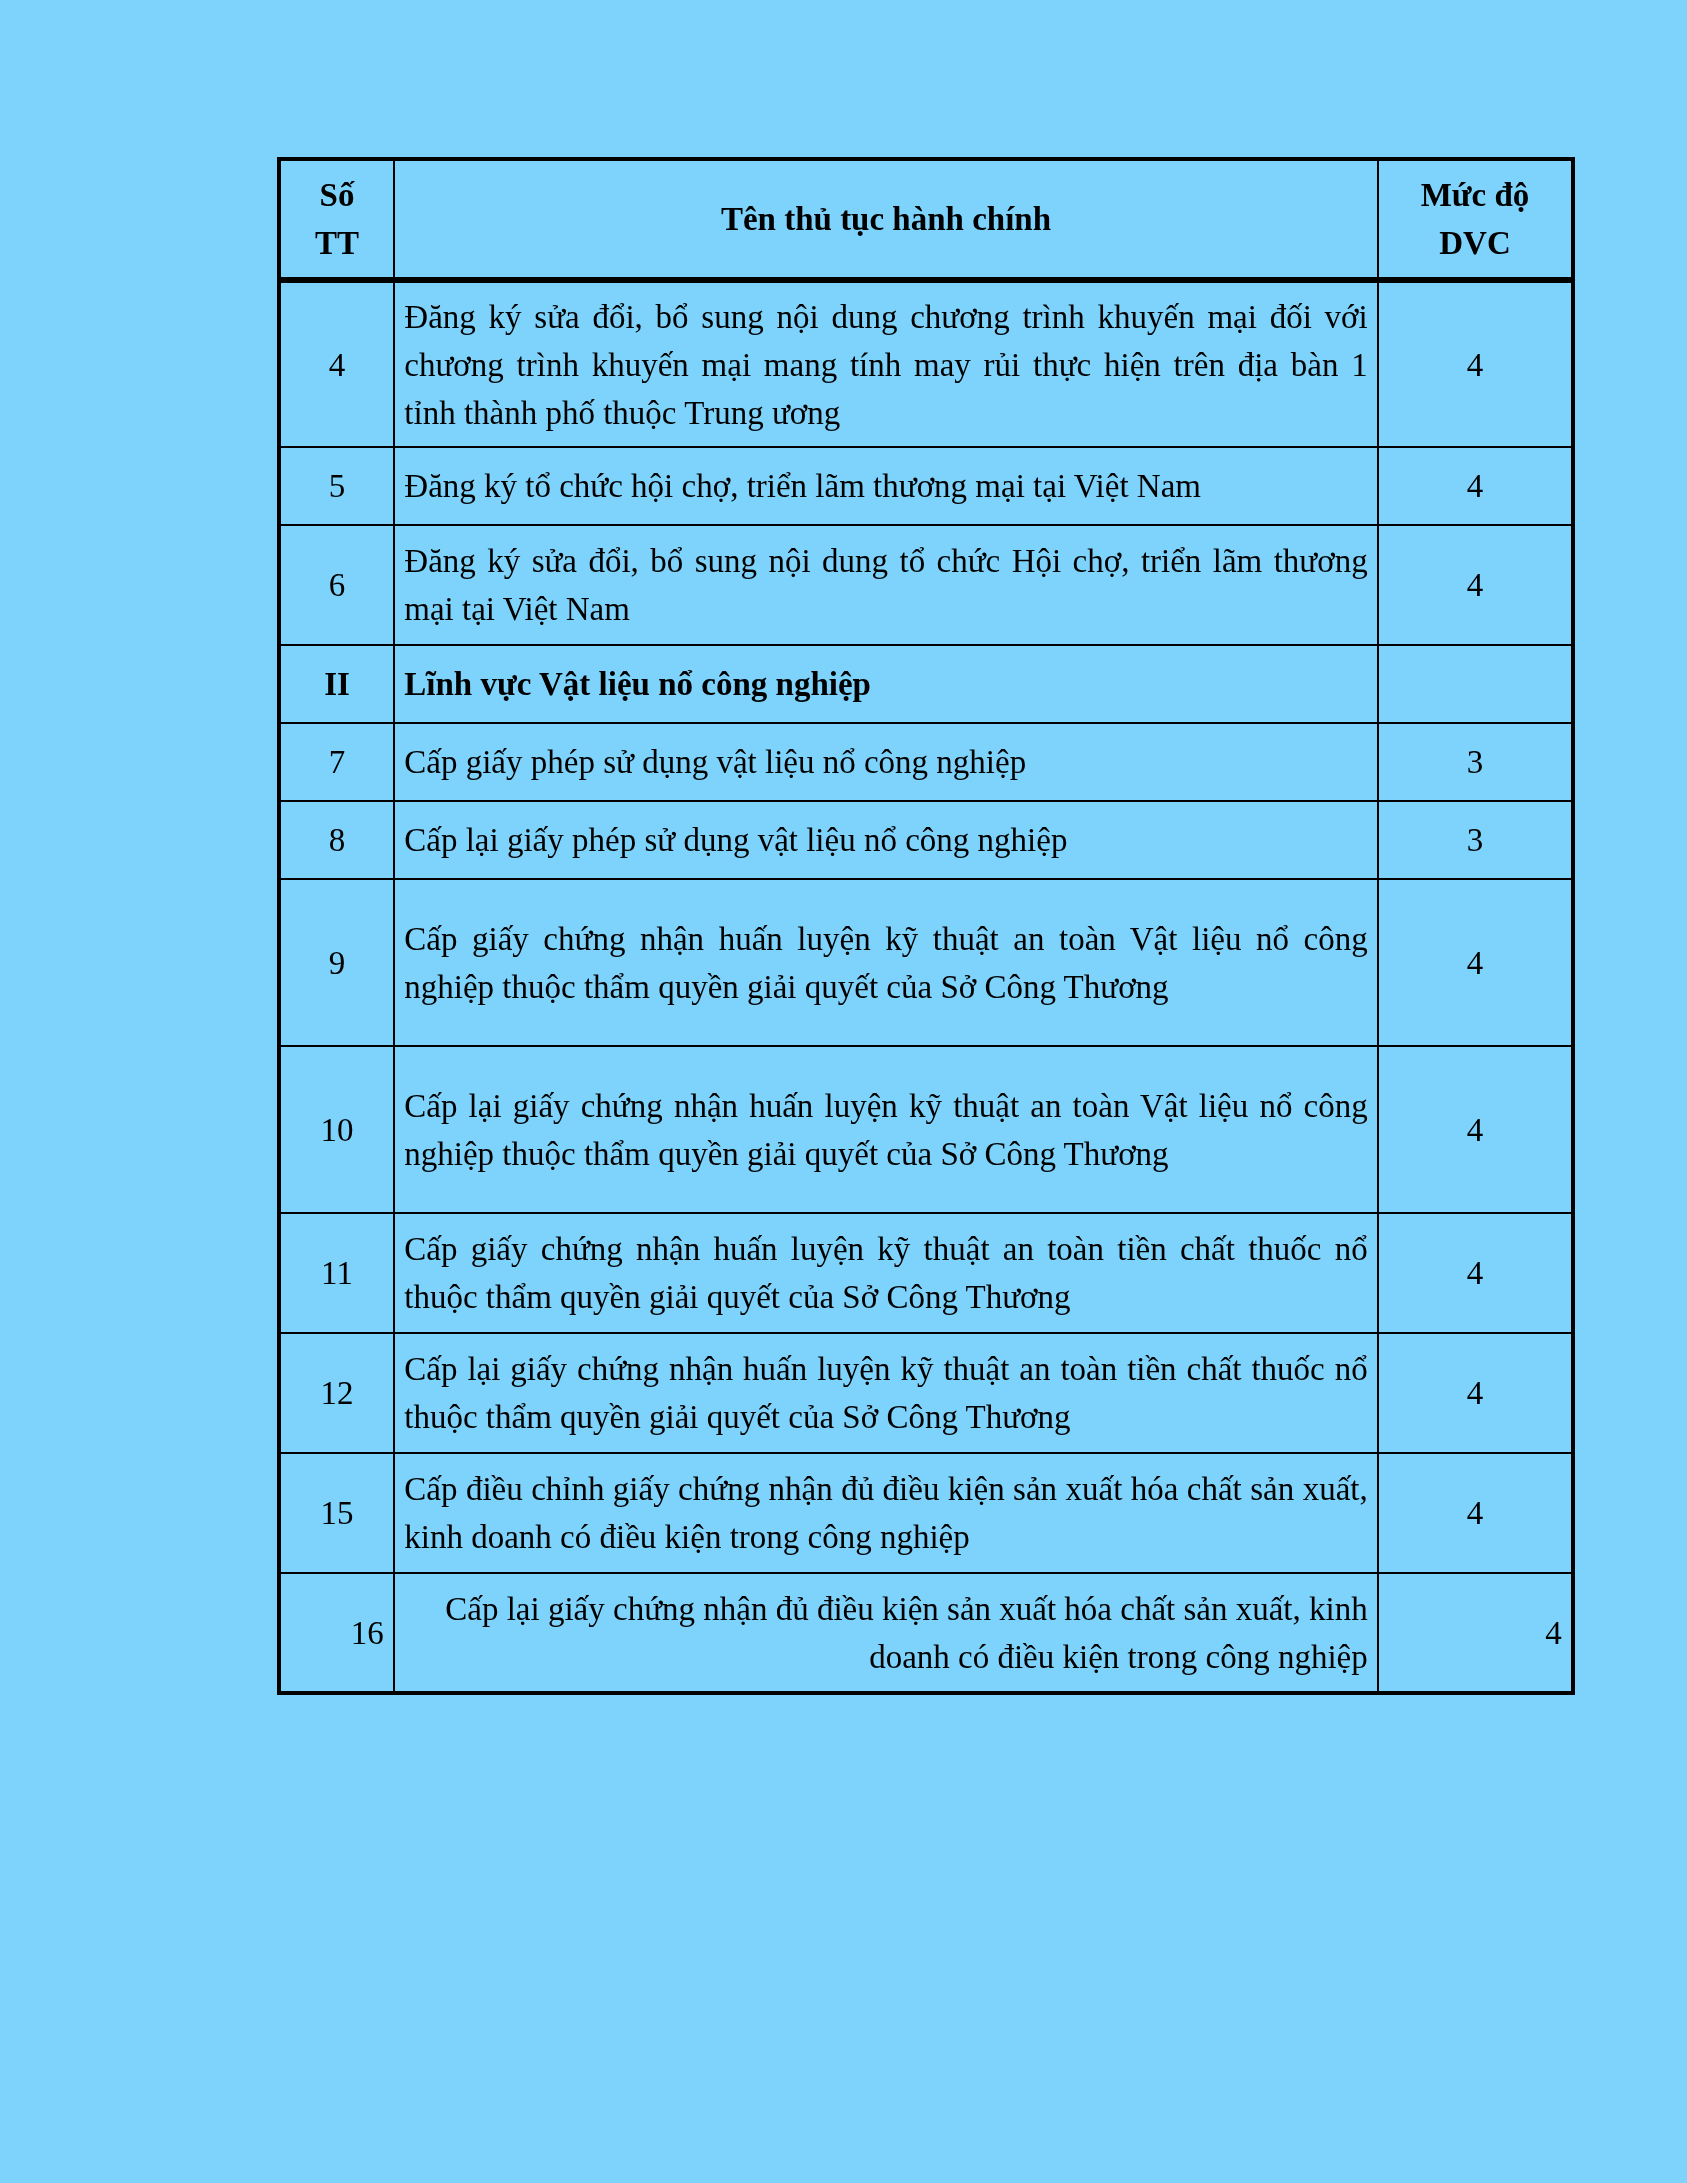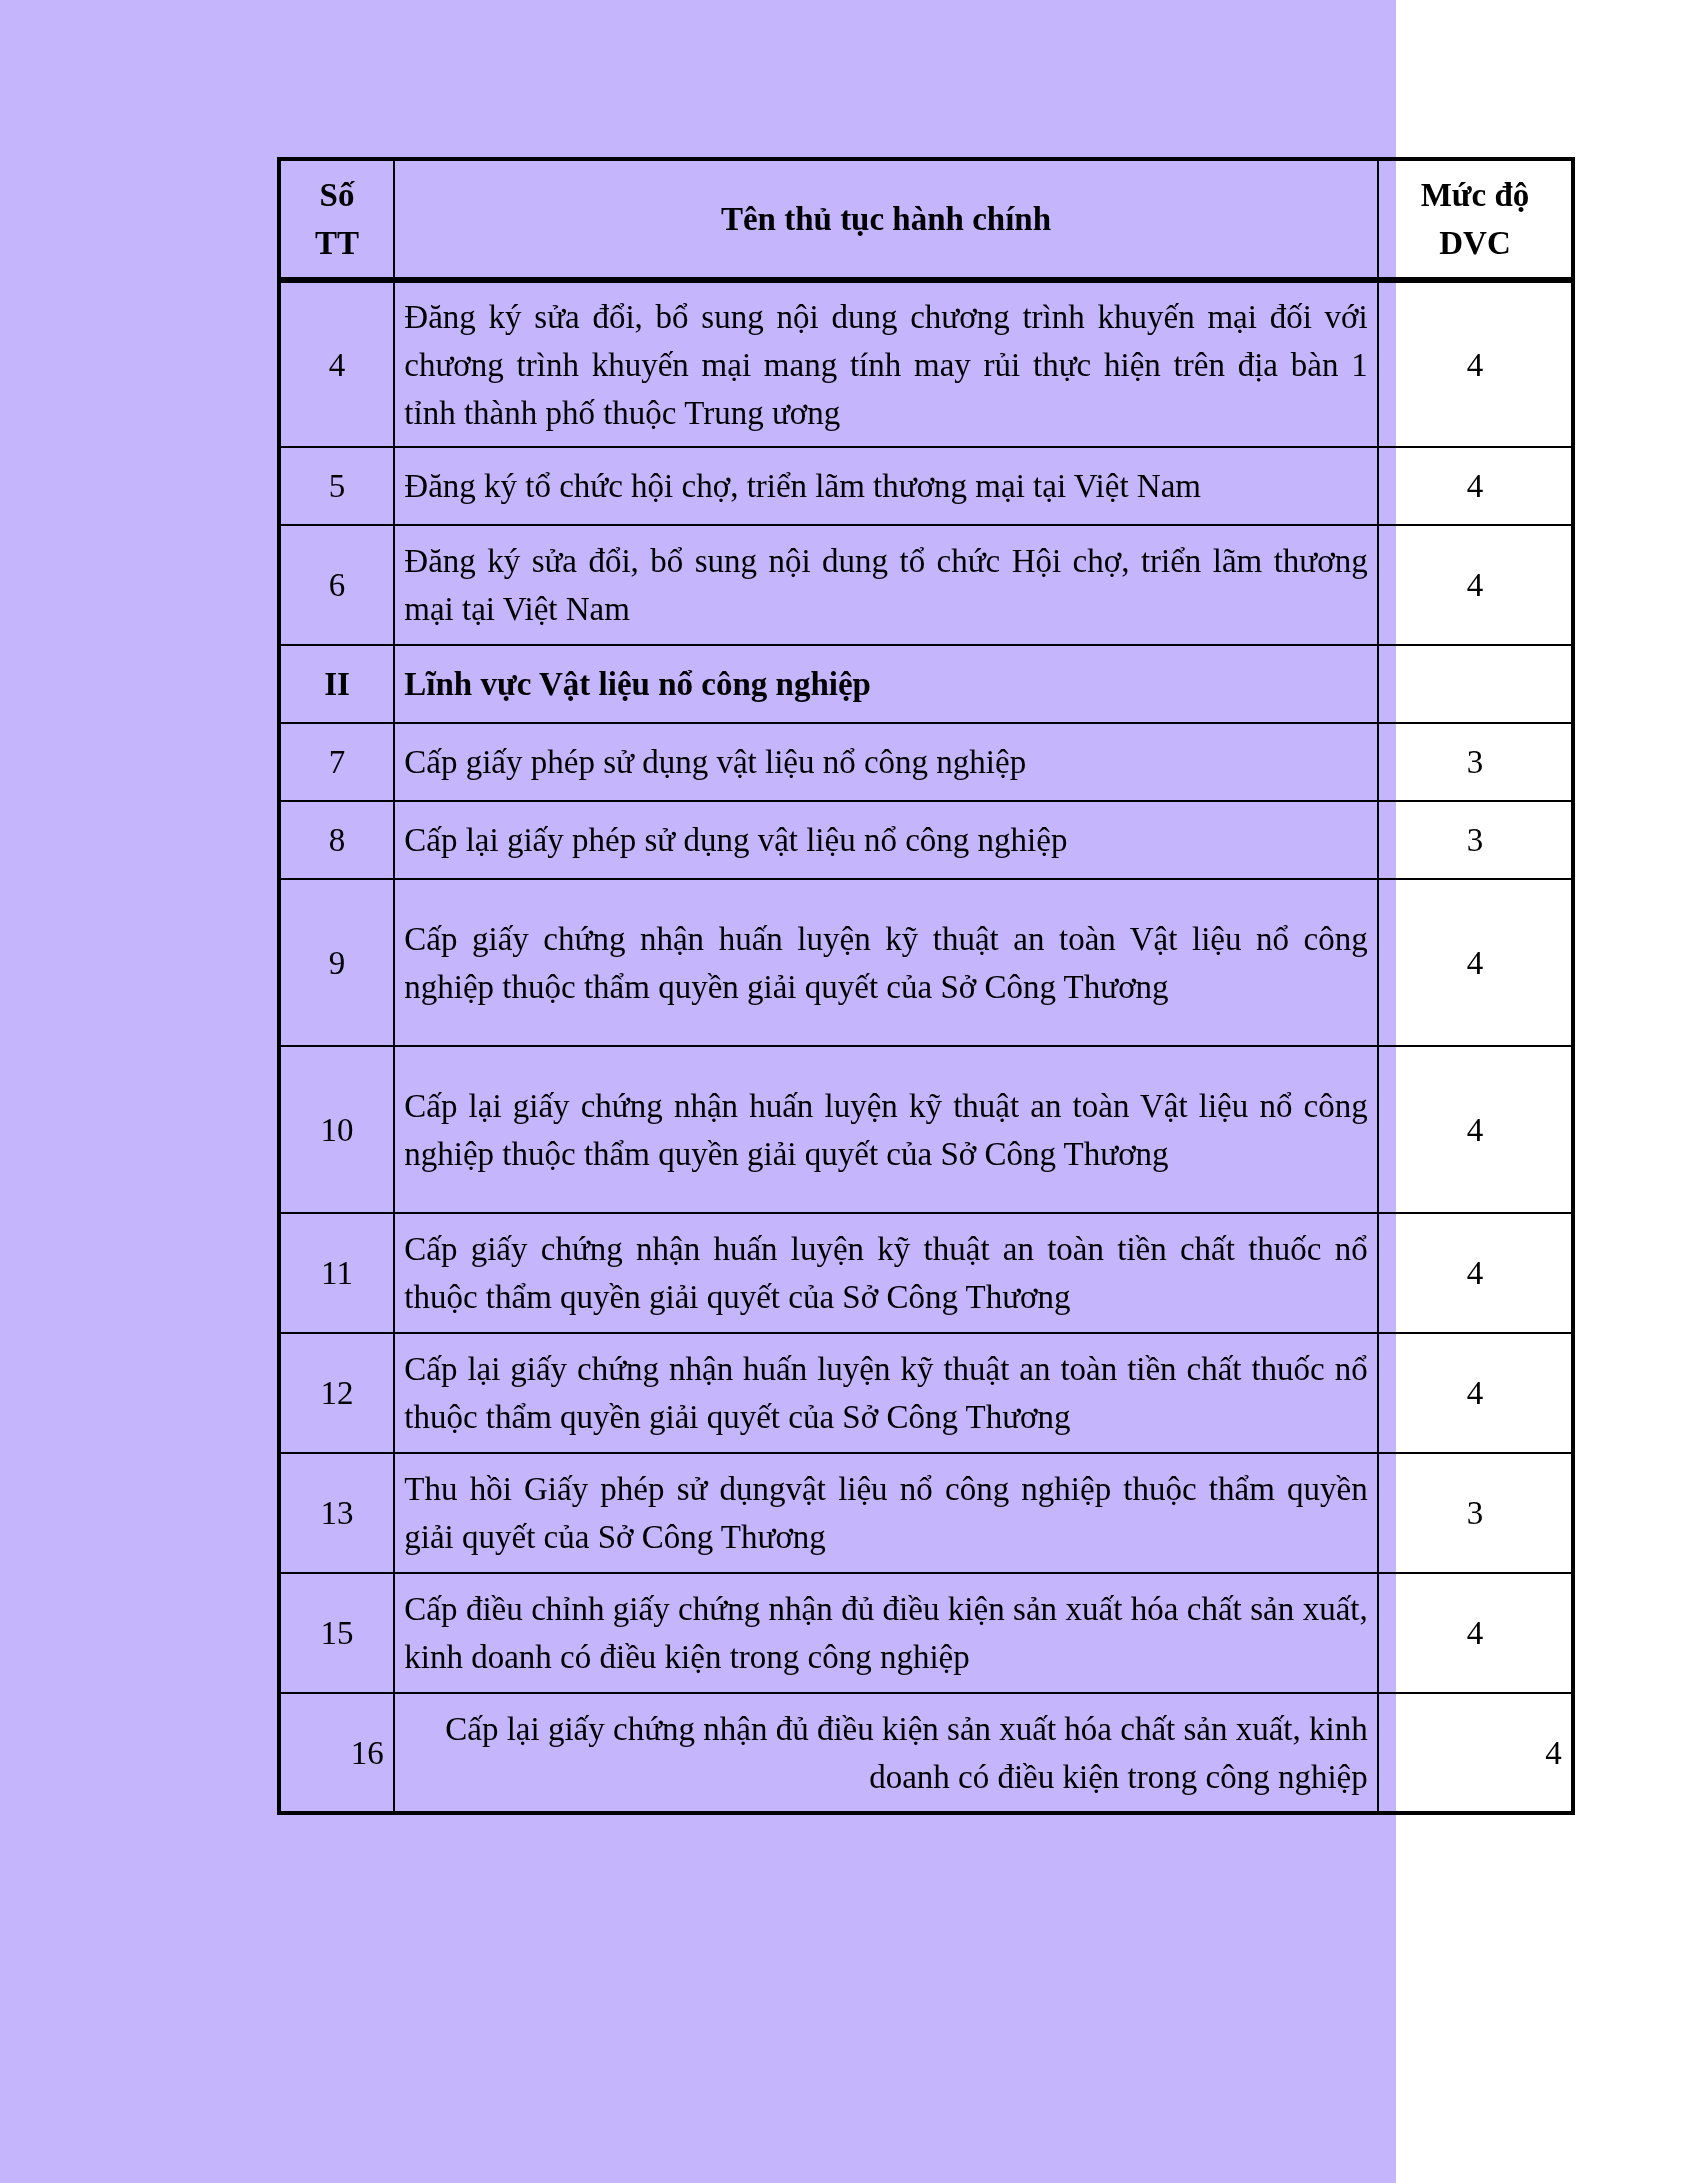--- a/index.html
+++ b/index.html
@@ -2,23 +2,23 @@
 <html style="font-size:10.6px"><head>
 <meta charset="utf-8">
 <style>
   html, body {
     margin: 0;
     padding: 0;
     background: #ffffff;
   }
   .page {
     position: relative;
-    width: 1396px;
+    width: 1687px;
     height: 2183px;
-    background: #c4b5fd;
+    background: #7dd3fc;
     font-family: "Liberation Serif", "DejaVu Serif", serif;
     color: #000000;
   }
   table.proc-table {
     position: absolute;
     left: 277px;
     top: 157px;
     width: 1294px;
     border-collapse: collapse;
     table-layout: fixed;
@@ -140,25 +140,20 @@
         <td class="name">Cấp giấy chứng nhận huấn luyện kỹ thuật an toàn tiền chất thuốc nổ thuộc thẩm quyền giải quyết của Sở Công Thương</td>
         <td class="dvc">4</td>
       </tr>
 
       <tr class="h2">
         <td class="stt">12</td>
         <td class="name">Cấp lại giấy chứng nhận huấn luyện kỹ thuật an toàn tiền chất thuốc nổ thuộc thẩm quyền giải quyết của Sở Công Thương</td>
         <td class="dvc">4</td>
       </tr>
 
-      <tr class="h2">
-        <td class="stt">13</td>
-        <td class="name">Thu hồi Giấy phép sử dụngvật liệu nổ công nghiệp thuộc thẩm quyền giải quyết của Sở Công Thương</td>
-        <td class="dvc">3</td>
-      </tr>
 
 
 
       <tr class="h2">
         <td class="stt">15</td>
         <td class="name">Cấp điều chỉnh giấy chứng nhận đủ điều kiện sản xuất hóa chất sản xuất, kinh doanh có điều kiện trong công nghiệp</td>
         <td class="dvc">4</td>
       </tr>
 
       <tr class="h2 last">

